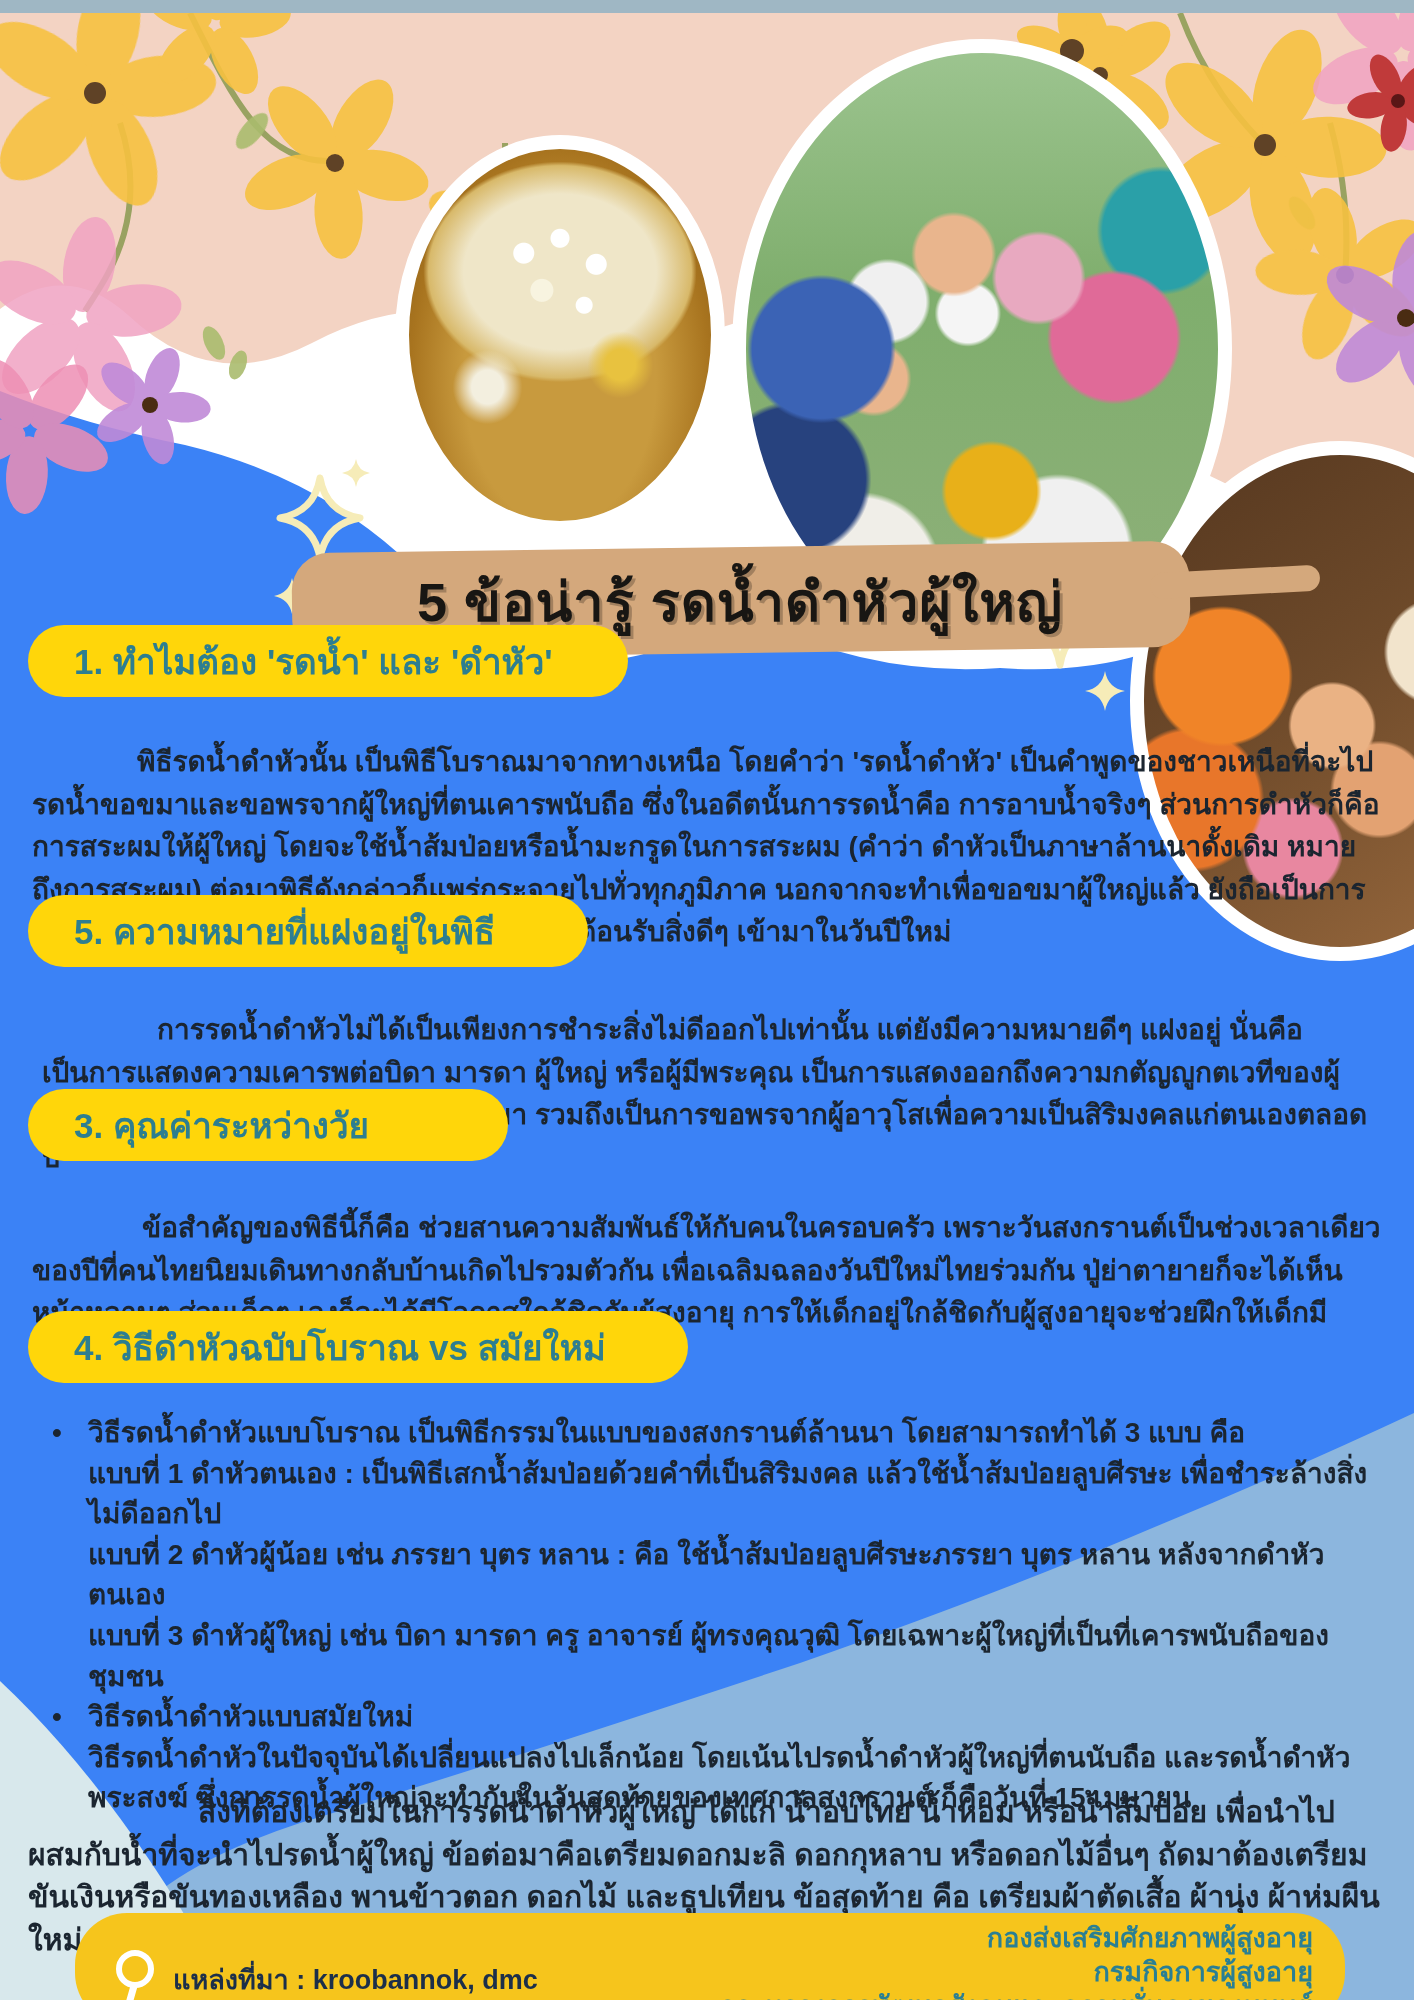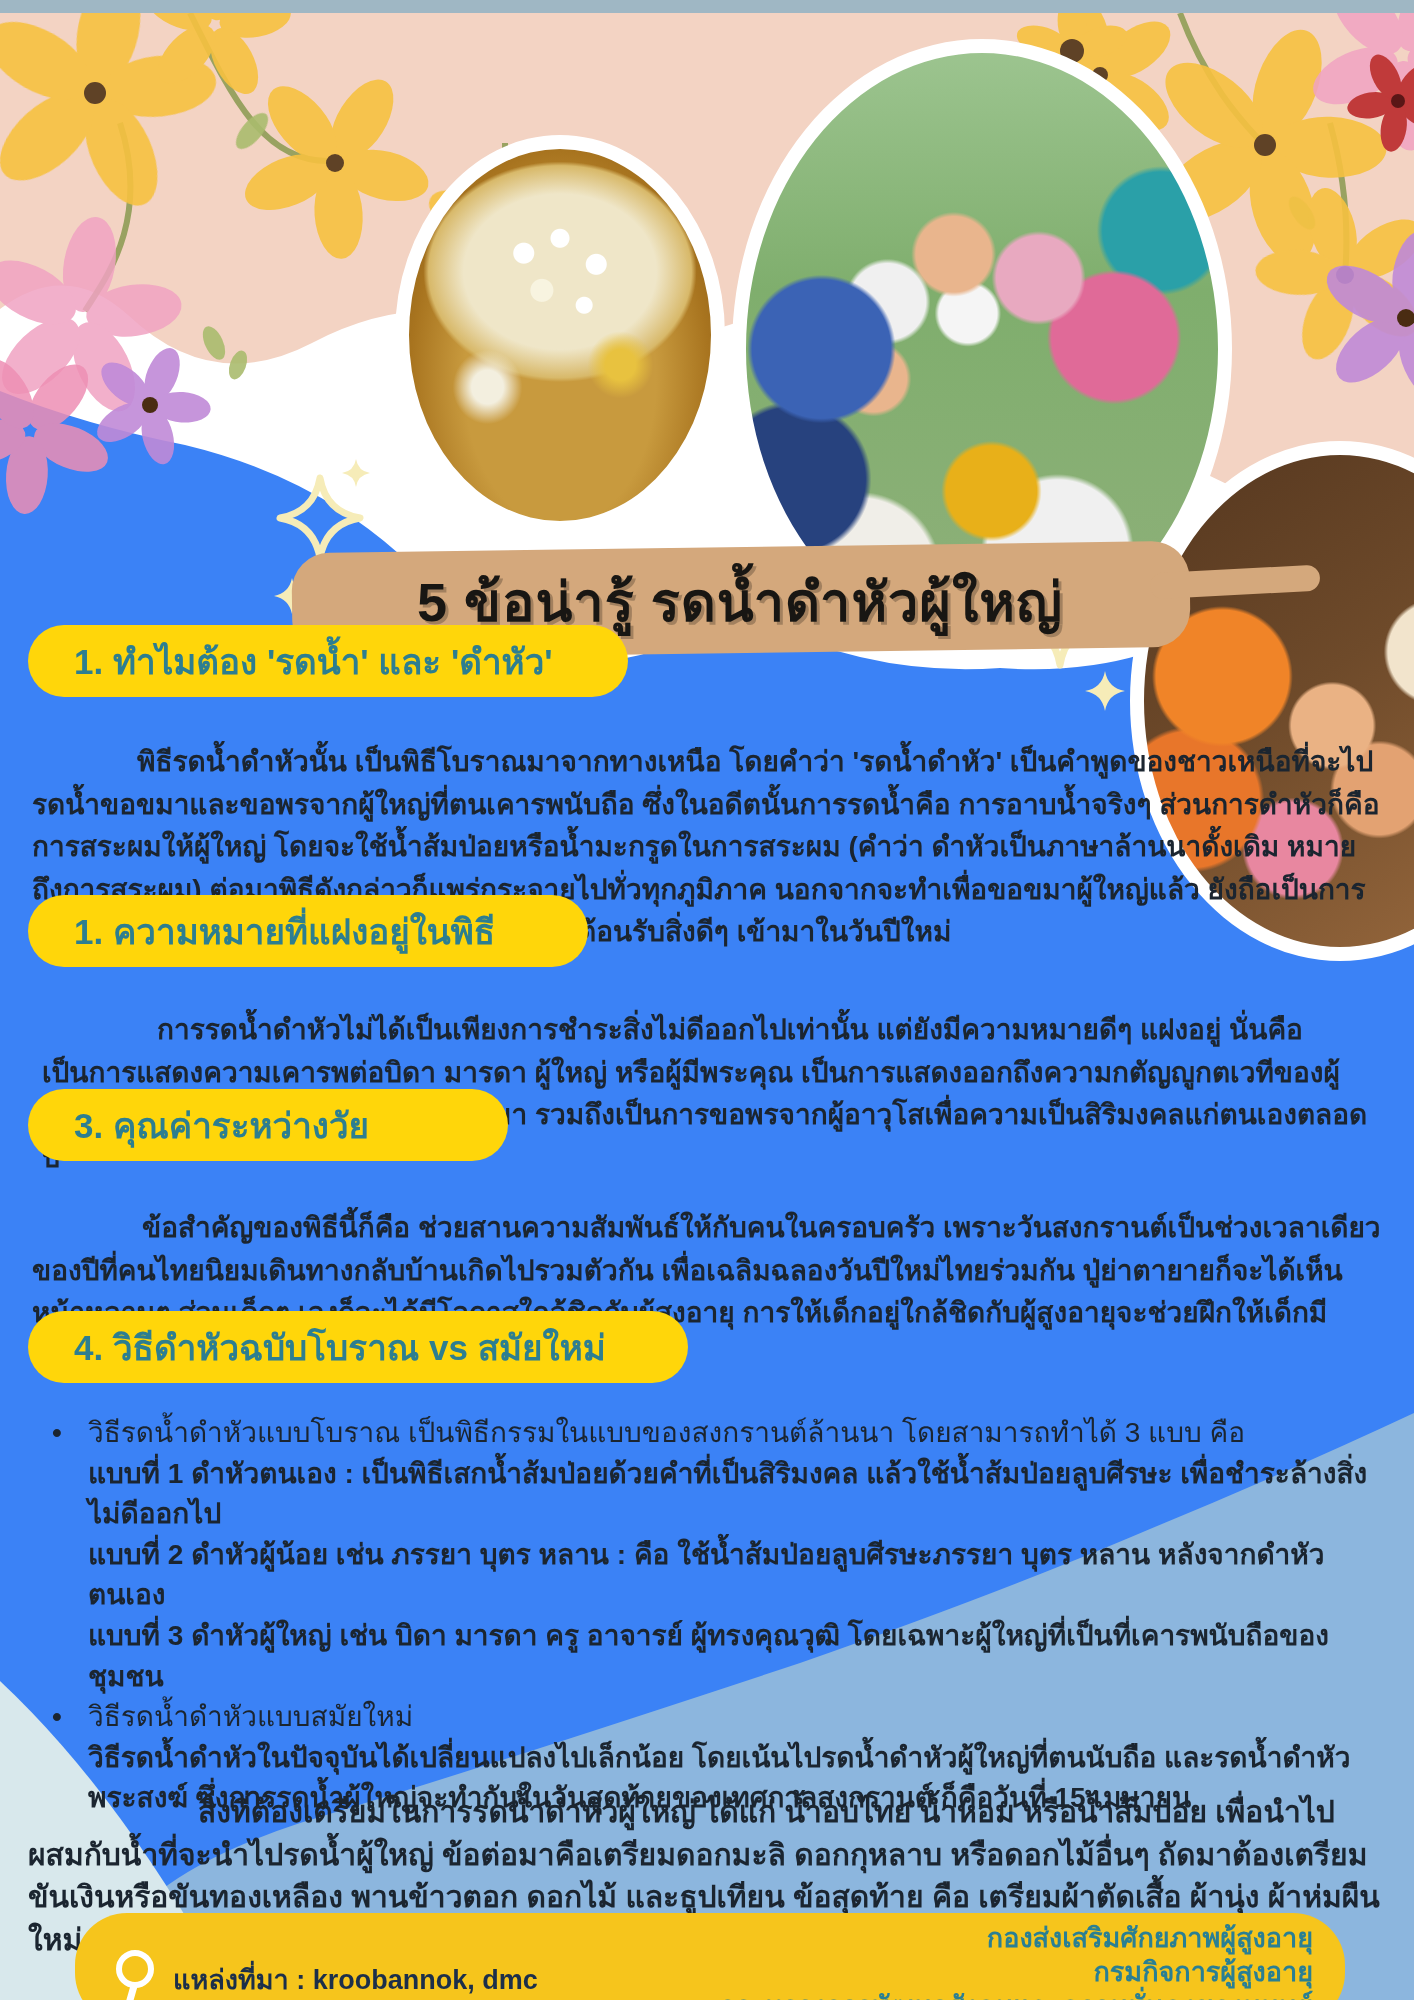--- a/index.html
+++ b/index.html
@@ -92,21 +92,21 @@
   .para-1{left:32px;top:700px;width:1352px;text-indent:105px;}
   .para-2{left:42px;top:968px;width:1340px;text-indent:115px;}
   .para-3{left:32px;top:1166px;width:1352px;text-indent:110px;}
   .para-5{left:28px;top:1748px;width:1362px;text-indent:170px;font-size:30px;line-height:1.42;}
 
   
   .bullets{position:absolute;left:34px;top:1400px;width:1356px;z-index:5;
     color:#1b2530;font-weight:600;font-size:28px;line-height:1.45;}
   .bullet-item{position:relative;padding-left:54px;}
   .bullet-dot{position:absolute;left:18px;top:0;font-size:28px;}
-  .bullet-title{font-weight:400;}
+  .bullet-title{font-weight:700;}
   .bullet-line{padding-left:54px;}
 
   
   .footer{
     position:absolute;left:75px;top:1900px;width:1270px;height:112px;
     background:#f6c51c;border-radius:52px;z-index:6;
   }
   .source-row{position:absolute;left:34px;top:34px;display:flex;align-items:center;gap:12px;}
   .source-row .label{color:#1c2f4a;font-size:27px;font-weight:800;white-space:nowrap;}
   .org-block{
@@ -202,21 +202,21 @@
   <div class="banner"></div>
   <div class="banner-tail"></div>
   <h1 class="title">5 ข้อน่ารู้ รดน้ำดำหัวผู้ใหญ่</h1>
 
   <div class="pill pill-1">
     <span>1. ทำไมต้อง 'รดน้ำ' และ 'ดำหัว'</span>
   </div>
   <p class="para para-1">พิธีรดน้ำดำหัวนั้น เป็นพิธีโบราณมาจากทางเหนือ โดยคำว่า 'รดน้ำดำหัว' เป็นคำพูดของชาวเหนือที่จะไปรดน้ำขอขมาและขอพรจากผู้ใหญ่ที่ตนเคารพนับถือ ซึ่งในอดีตนั้นการรดน้ำคือ การอาบน้ำจริงๆ ส่วนการดำหัวก็คือการสระผมให้ผู้ใหญ่ โดยจะใช้น้ำส้มป่อยหรือน้ำมะกรูดในการสระผม (คำว่า ดำหัวเป็นภาษาล้านนาดั้งเดิม หมายถึงการสระผม) ต่อมาพิธีดังกล่าวก็แพร่กระจายไปทั่วทุกภูมิภาค นอกจากจะทำเพื่อขอขมาผู้ใหญ่แล้ว ยังถือเป็นการชำระ สะสางสิ่งอัปมงคลให้ออกไปจากชีวิตเพื่อต้อนรับสิ่งดีๆ เข้ามาในวันปีใหม่</p>
 
   <div class="pill pill-2">
-    <span>1. ความหมายที่แฝงอยู่ในพิธี</span>
+    <span>5. ความหมายที่แฝงอยู่ในพิธี</span>
   </div>
   <p class="para para-2">การรดน้ำดำหัวไม่ได้เป็นเพียงการชำระสิ่งไม่ดีออกไปเท่านั้น แต่ยังมีความหมายดีๆ แฝงอยู่ นั่นคือ เป็นการแสดงความเคารพต่อบิดา มารดา ผู้ใหญ่ หรือผู้มีพระคุณ เป็นการแสดงออกถึงความกตัญญูกตเวทีของผู้น้อย และเพื่อขอโทษขออภัยในปีที่ผ่านมา รวมถึงเป็นการขอพรจากผู้อาวุโสเพื่อความเป็นสิริมงคลแก่ตนเองตลอดปี</p>
 
   <div class="pill pill-3">
     <span>3. คุณค่าระหว่างวัย</span>
   </div>
   <p class="para para-3">ข้อสำคัญของพิธีนี้ก็คือ ช่วยสานความสัมพันธ์ให้กับคนในครอบครัว เพราะวันสงกรานต์เป็นช่วงเวลาเดียวของปีที่คนไทยนิยมเดินทางกลับบ้านเกิดไปรวมตัวกัน เพื่อเฉลิมฉลองวันปีใหม่ไทยร่วมกัน ปู่ย่าตายายก็จะได้เห็นหน้าหลานๆ ส่วนเด็กๆ เองก็จะได้มีโอกาสใกล้ชิดกับผู้สูงอายุ การให้เด็กอยู่ใกล้ชิดกับผู้สูงอายุจะช่วยฝึกให้เด็กมีความนอบน้อมและอ่อนโยนขึ้นได้</p>
 
   <div class="pill pill-4">
     <span>4. วิธีดำหัวฉบับโบราณ vs สมัยใหม่</span>

